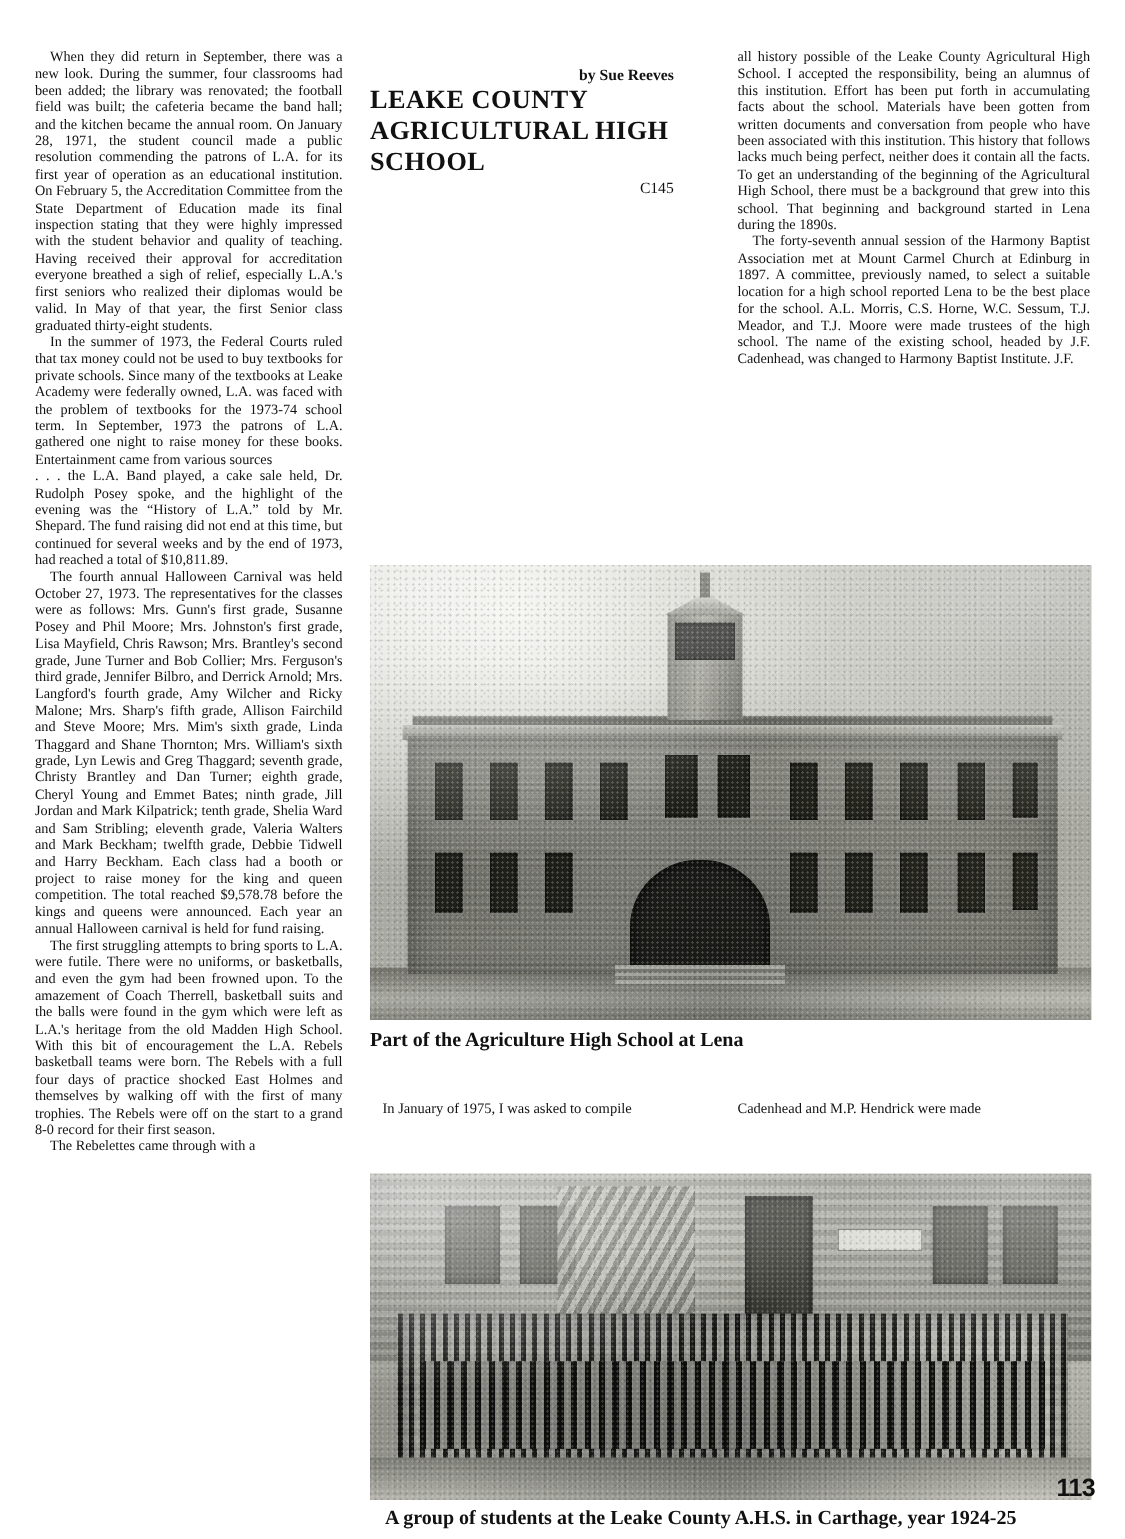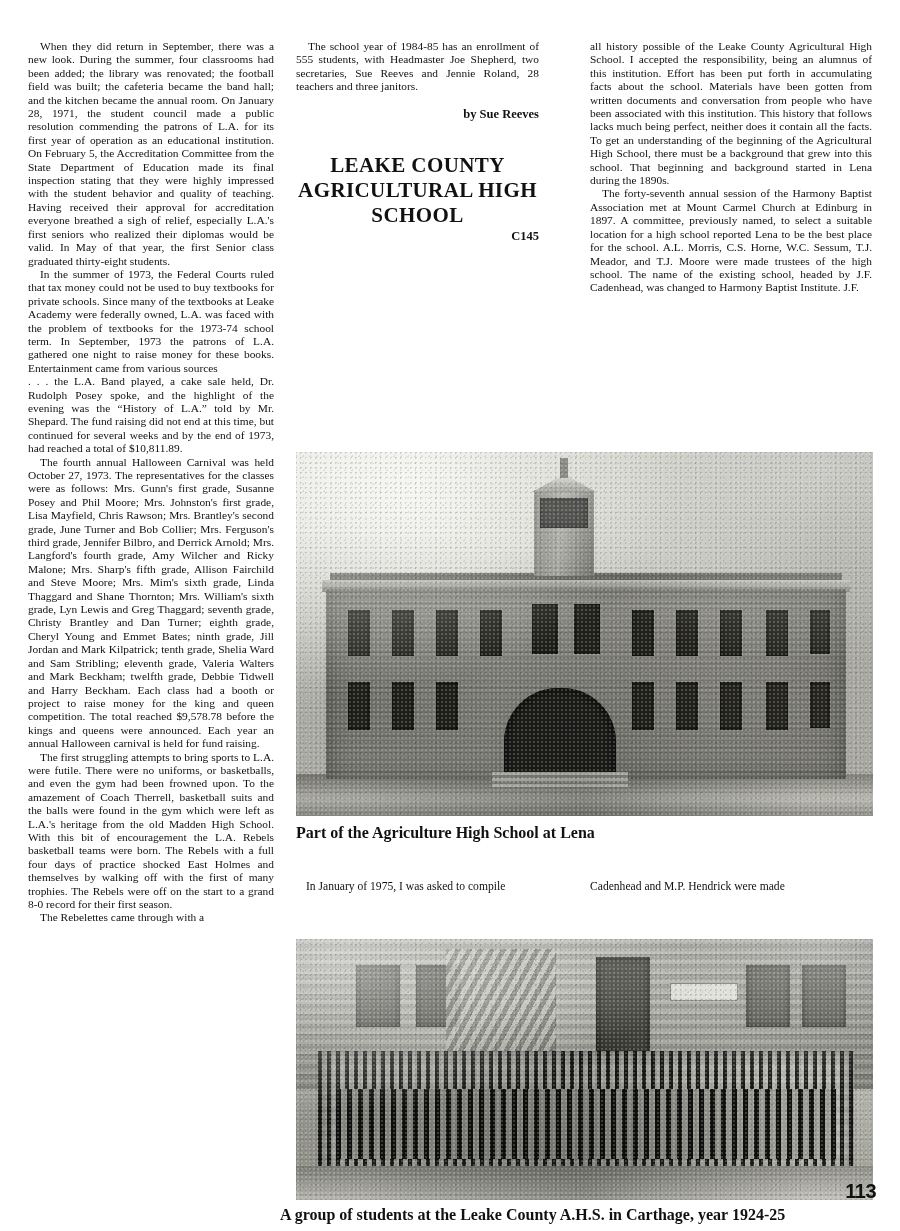--- a/index.html
+++ b/index.html
@@ -43,30 +43,30 @@
   #col3 { left: 590px; width: 282px; }
 
   
   .byline {
     text-align: right;
     font-weight: bold;
     font-size: 12.5px;
     margin-top: 14px;
   }
   .article-title {
-    text-align: center;
+    text-align: left;
     font-weight: bold;
     font-size: 21px;
     line-height: 25px;
     letter-spacing: .4px;
-    margin-top: 32px;
+    margin-top: 0;
   }
   .code {
     text-align: right;
-    font-weight: bold;
+    font-weight: normal;
     font-size: 12.5px;
     margin-top: 2px;
   }
 
   
   .photo {
     position: absolute;
     overflow: hidden;
     background: #9a9a94;
   }
@@ -82,21 +82,21 @@
     width: 577px;
     height: 261px;
   }
   .caption {
     position: absolute;
     font-family: Liberation Serif, serif;
     font-weight: bold;
     font-size: 16px;
   }
   #caption1 { left: 296px; top: 824px; }
-  #caption2 { left: 280px; top: 1206px; }
+  #caption2 { left: 308px; top: 1206px; }
 
   .mid-line {
     position: absolute;
     font-size: 11.6px;
   }
   #midline-left  { left: 306px; top: 880px; }
   #midline-right { left: 590px; top: 880px; }
 
   .page-number {
     position: absolute;
@@ -247,21 +247,20 @@
   <div class="col" id="col1">
     <p>When they did return in September, there was a new look. During the summer, four classrooms had been added; the library was renovated; the football field was built; the cafeteria became the band hall; and the kitchen became the annual room. On January 28, 1971, the student council made a public resolution commending the patrons of L.A. for its first year of operation as an educational institution. On February 5, the Accreditation Committee from the State Department of Education made its final inspection stating that they were highly impressed with the student behavior and quality of teaching. Having received their approval for accreditation everyone breathed a sigh of relief, especially L.A.'s first seniors who realized their diplomas would be valid. In May of that year, the first Senior class graduated thirty-eight students.</p>
     <p>In the summer of 1973, the Federal Courts ruled that tax money could not be used to buy textbooks for private schools. Since many of the textbooks at Leake Academy were federally owned, L.A. was faced with the problem of textbooks for the 1973-74 school term. In September, 1973 the patrons of L.A. gathered one night to raise money for these books. Entertainment came from various sources</p>
     <p class="noindent">. . . the L.A. Band played, a cake sale held, Dr. Rudolph Posey spoke, and the highlight of the evening was the “History of L.A.” told by Mr. Shepard. The fund raising did not end at this time, but continued for several weeks and by the end of 1973, had reached a total of $10,811.89.</p>
     <p>The fourth annual Halloween Carnival was held October 27, 1973. The representatives for the classes were as follows: Mrs. Gunn's first grade, Susanne Posey and Phil Moore; Mrs. Johnston's first grade, Lisa Mayfield, Chris Rawson; Mrs. Brantley's second grade, June Turner and Bob Collier; Mrs. Ferguson's third grade, Jennifer Bilbro, and Derrick Arnold; Mrs. Langford's fourth grade, Amy Wilcher and Ricky Malone; Mrs. Sharp's fifth grade, Allison Fairchild and Steve Moore; Mrs. Mim's sixth grade, Linda Thaggard and Shane Thornton; Mrs. William's sixth grade, Lyn Lewis and Greg Thaggard; seventh grade, Christy Brantley and Dan Turner; eighth grade, Cheryl Young and Emmet Bates; ninth grade, Jill Jordan and Mark Kilpatrick; tenth grade, Shelia Ward and Sam Stribling; eleventh grade, Valeria Walters and Mark Beckham; twelfth grade, Debbie Tidwell and Harry Beckham. Each class had a booth or project to raise money for the king and queen competition. The total reached $9,578.78 before the kings and queens were announced. Each year an annual Halloween carnival is held for fund raising.</p>
     <p>The first struggling attempts to bring sports to L.A. were futile. There were no uniforms, or basketballs, and even the gym had been frowned upon. To the amazement of Coach Therrell, basketball suits and the balls were found in the gym which were left as L.A.'s heritage from the old Madden High School. With this bit of encouragement the L.A. Rebels basketball teams were born. The Rebels with a full four days of practice shocked East Holmes and themselves by walking off with the first of many trophies. The Rebels were off on the start to a grand 8-0 record for their first season.</p>
     <p>The Rebelettes came through with a</p>
   </div>
 
   <div class="col" id="col2">
-    <p>The school year of 1984-85 has an enrollment of 555 students, with Headmaster Joe Shepherd, two secretaries, Sue Reeves and Jennie Roland, 28 teachers and three janitors.</p>
     <div class="byline">by Sue Reeves</div>
     <div class="article-title">LEAKE COUNTY AGRICULTURAL HIGH SCHOOL</div>
     <div class="code">C145</div>
   </div>
 
   <div class="col" id="col3">
     <p class="noindent">all history possible of the Leake County Agricultural High School. I accepted the responsibility, being an alumnus of this institution. Effort has been put forth in accumulating facts about the school. Materials have been gotten from written documents and conversation from people who have been associated with this institution. This history that follows lacks much being perfect, neither does it contain all the facts. To get an understanding of the beginning of the Agricultural High School, there must be a background that grew into this school. That beginning and background started in Lena during the 1890s.</p>
     <p>The forty-seventh annual session of the Harmony Baptist Association met at Mount Carmel Church at Edinburg in 1897. A committee, previously named, to select a suitable location for a high school reported Lena to be the best place for the school. A.L. Morris, C.S. Horne, W.C. Sessum, T.J. Meador, and T.J. Moore were made trustees of the high school. The name of the existing school, headed by J.F. Cadenhead, was changed to Harmony Baptist Institute. J.F.</p>
   </div>
 

